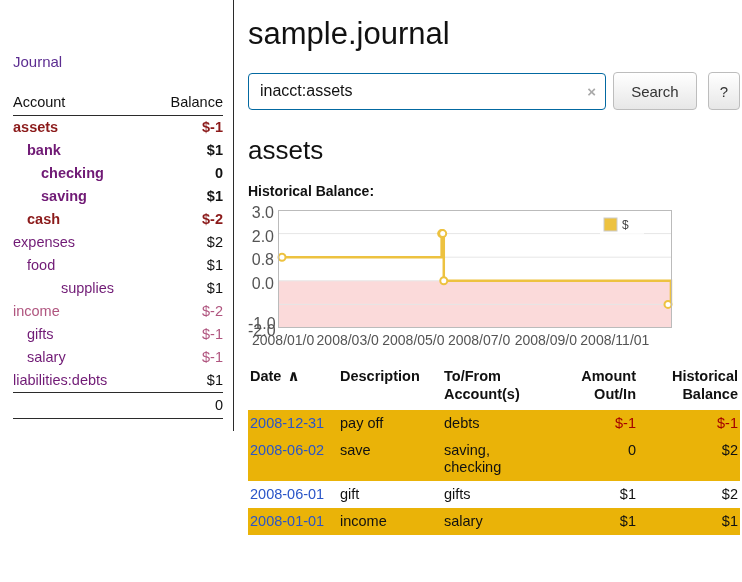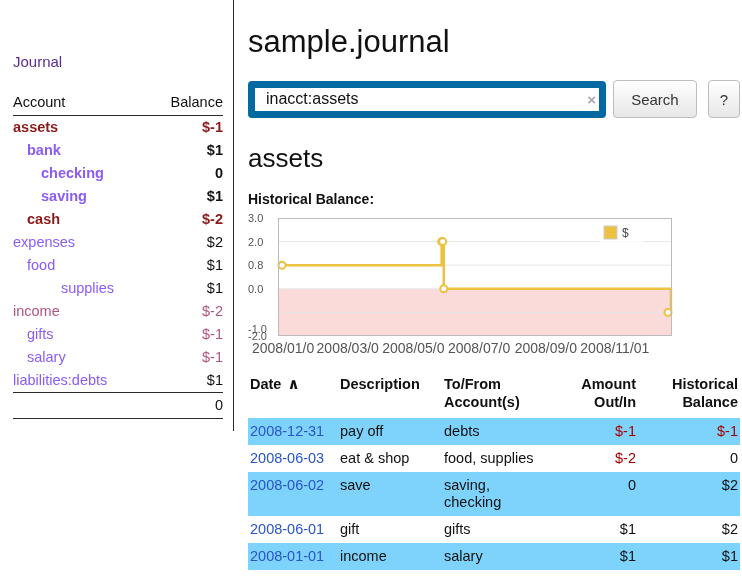--- a/index.html
+++ b/index.html
@@ -11,56 +11,56 @@
   .sidebar { position:absolute; left:0; top:0; width:234px; }
   .sidebar-inner { border-right:1px solid #2b2b2b; padding:9px 10px 12px 13px; }
   .app-title { display:block; color:#5c2d91; font-size:15px; }
   .journal-link { display:block; color:#5c2d91; font-size:15px; margin-top:44px; }
   table.accounts { width:100%; border-collapse:collapse; margin-top:21px; font-size:14.5px; }
   .accounts th { font-weight:400; text-align:left; padding:3px 0 5px; border-bottom:1px solid #2b2b2b; }
   .accounts th.balance-h { text-align:right; }
   .accounts td { padding:3px 0; line-height:17px; }
   .accounts td.balcell { text-align:right; }
   .accounts tfoot td { border-top:1px solid #2b2b2b; border-bottom:1px solid #2b2b2b; padding:4px 0; }
-  .c-purple { color:#8b5cf6; } .c-maroon { color:#8b1a1a; }
+  .c-purple { color:#701a75; } .c-maroon { color:#8b1a1a; }
   .c-rose { color:#b0557f; } .c-black { color:#111; }
   .b { font-weight:bold; }
 
   
   .main { position:absolute; left:248px; top:0; width:492px; }
-  h1.page-title { font-size:31px; font-weight:400; margin-top:24px; }
+  h1.page-title { font-size:31px; font-weight:400; margin-top:16px; }
   .search-row { display:flex; align-items:center; margin-top:20px; }
   .search-wrap { position:relative; width:362px; }
-  .search-input { width:100%; height:37px; border:7px solid #0369a1; border-radius:4px;
+  .search-input { width:100%; height:37px; border:1px solid #0369a1; border-radius:4px;
                   font-size:16px; padding:0 30px 0 11px; color:#111; font-family:inherit; }
   .clear-icon { position:absolute; right:10px; top:11px; color:#aaaaaa; font-size:15px;
                 font-weight:bold; line-height:1; cursor:pointer; }
   .btn { height:38px; border:1px solid #bdbdbd; border-radius:4px;
          background:linear-gradient(#ffffff,#e7e7e7); font-size:15px; color:#333;
          font-family:inherit; cursor:pointer; }
   .search-btn { margin-left:7px; padding:0 17px; }
   .help-btn { margin-left:11px; padding:0 11px; }
   h2.account-heading { font-size:26px; font-weight:400; margin-top:25px; }
   .chart-title { font-size:14px; font-weight:bold; margin-top:17px; }
 
   
   .chart { position:relative; margin-top:11px; height:140px; }
-  .ylabel { position:absolute; left:0; width:26px; text-align:left; font-size:11px; color:#545454; }
+  .ylabel { position:absolute; left:0; width:26px; text-align:right; font-size:16px; color:#545454; }
   .plot-svg { position:absolute; left:30px; top:0; overflow:visible; }
   .xlabel { position:absolute; top:122px; font-size:14px; color:#545454; white-space:nowrap; }
 
   
   table.register { width:100%; border-collapse:collapse; margin-top:17px; font-size:14.5px; }
   .register th { text-align:left; vertical-align:top; white-space:pre-line;
                  padding:0 8px 7px 0; line-height:18px; font-weight:bold; }
   .register td { vertical-align:top; padding:5px 8px 5px 0; line-height:17px; }
   .register th:first-child, .register td:first-child { padding-left:2px; }
   .register th.num, .register td.num { text-align:right; }
   .register th:last-child, .register td:last-child { padding-right:2px; }
-  tr.shaded { background:#7dd3fc; }
+  tr.shaded { background:#eab308; }
   .datelink { color:#2a55c8; }
   .neg { color:#a40000; }
   .sort-icon { font-weight:bold; font-size:15px; margin-left:6px; }
 </style>
 </head>
 <body>
 
 <aside class="sidebar">
   <div class="sidebar-inner">
     <a class="journal-link">Journal</a>
@@ -203,27 +203,20 @@
       </tr>
     </thead>
     <tbody id="register-body">
         <tr class="shaded">
           <td><a class="datelink">2008-12-31</a></td>
           <td>pay off</td>
           <td>debts</td>
           <td class="num neg">$-1</td>
           <td class="num neg">$-1</td>
         </tr>
-        <tr>
-          <td><a class="datelink">2008-06-03</a></td>
-          <td>eat &amp; shop</td>
-          <td>food, supplies</td>
-          <td class="num neg">$-2</td>
-          <td class="num">0</td>
-        </tr>
         <tr class="shaded">
           <td><a class="datelink">2008-06-02</a></td>
           <td>save</td>
           <td>saving, checking</td>
           <td class="num">0</td>
           <td class="num">$2</td>
         </tr>
         <tr>
           <td><a class="datelink">2008-06-01</a></td>
           <td>gift</td>

